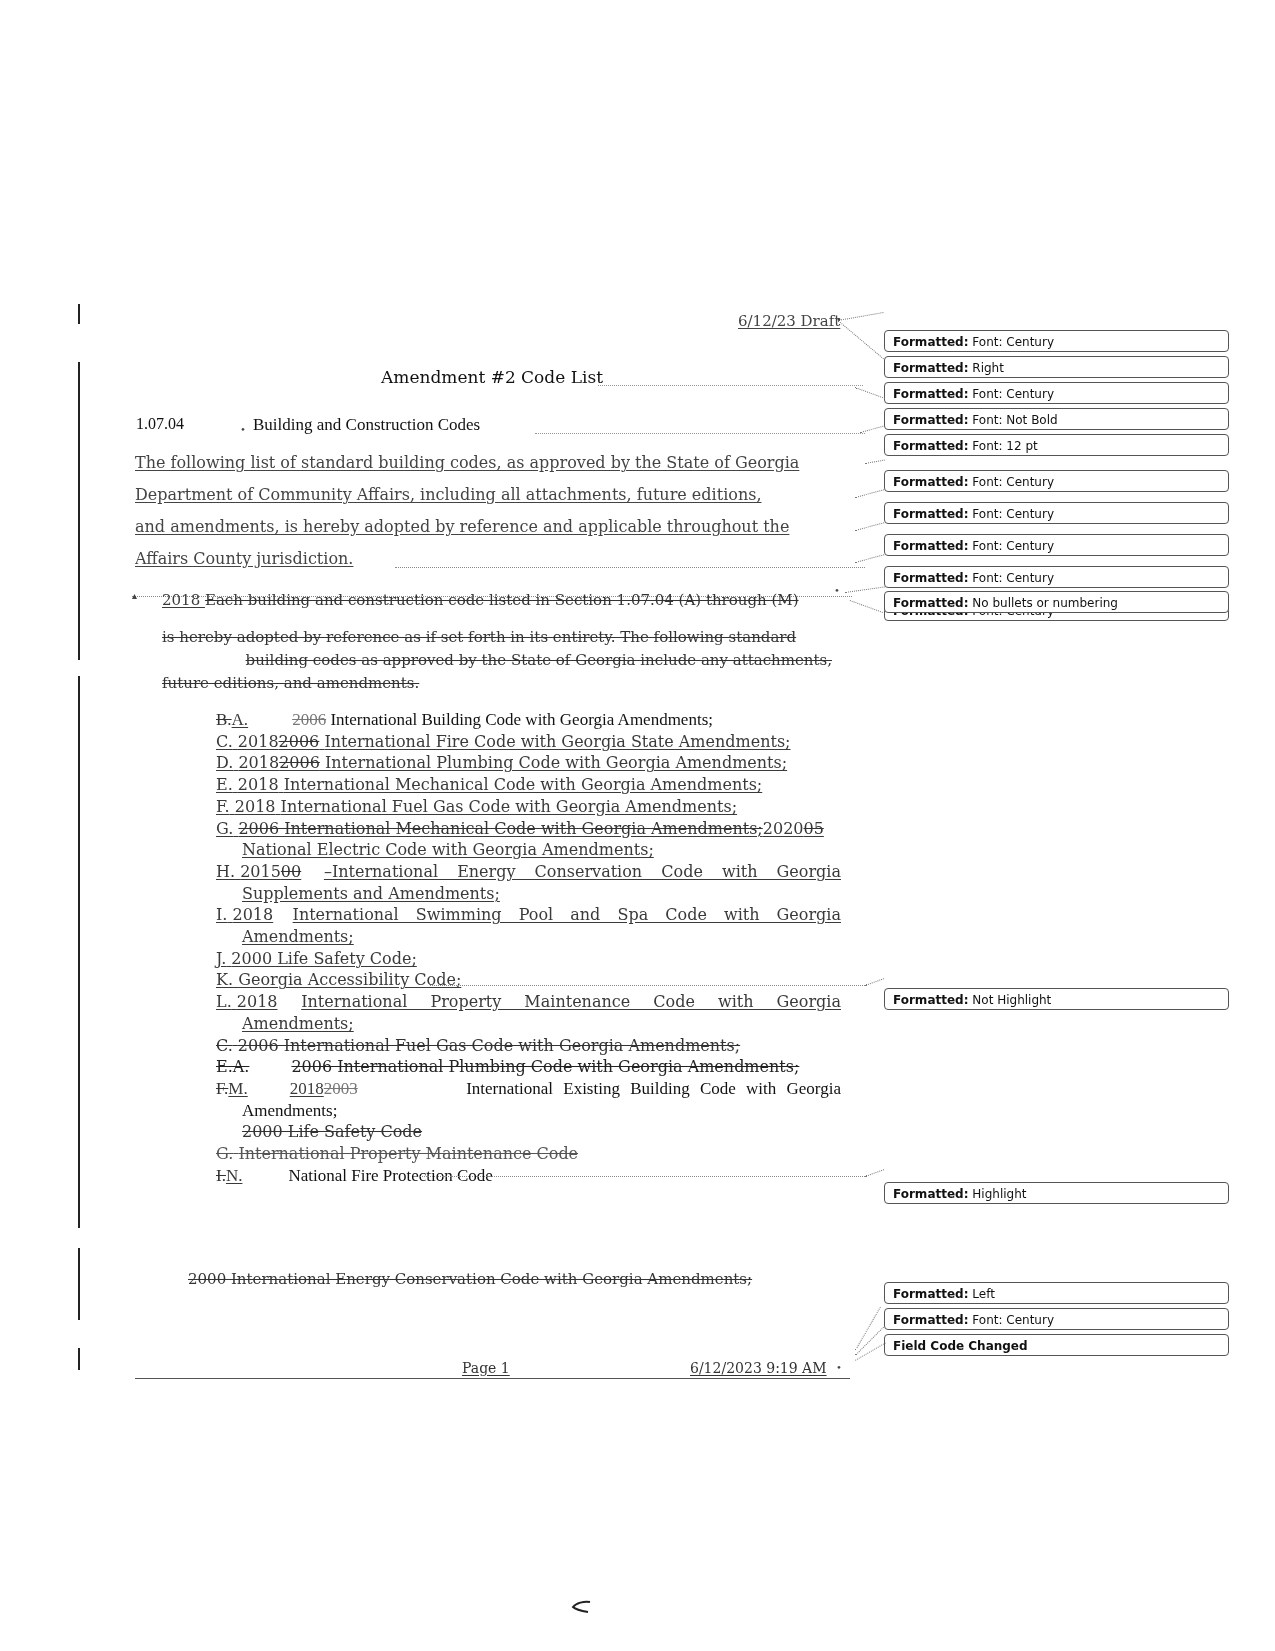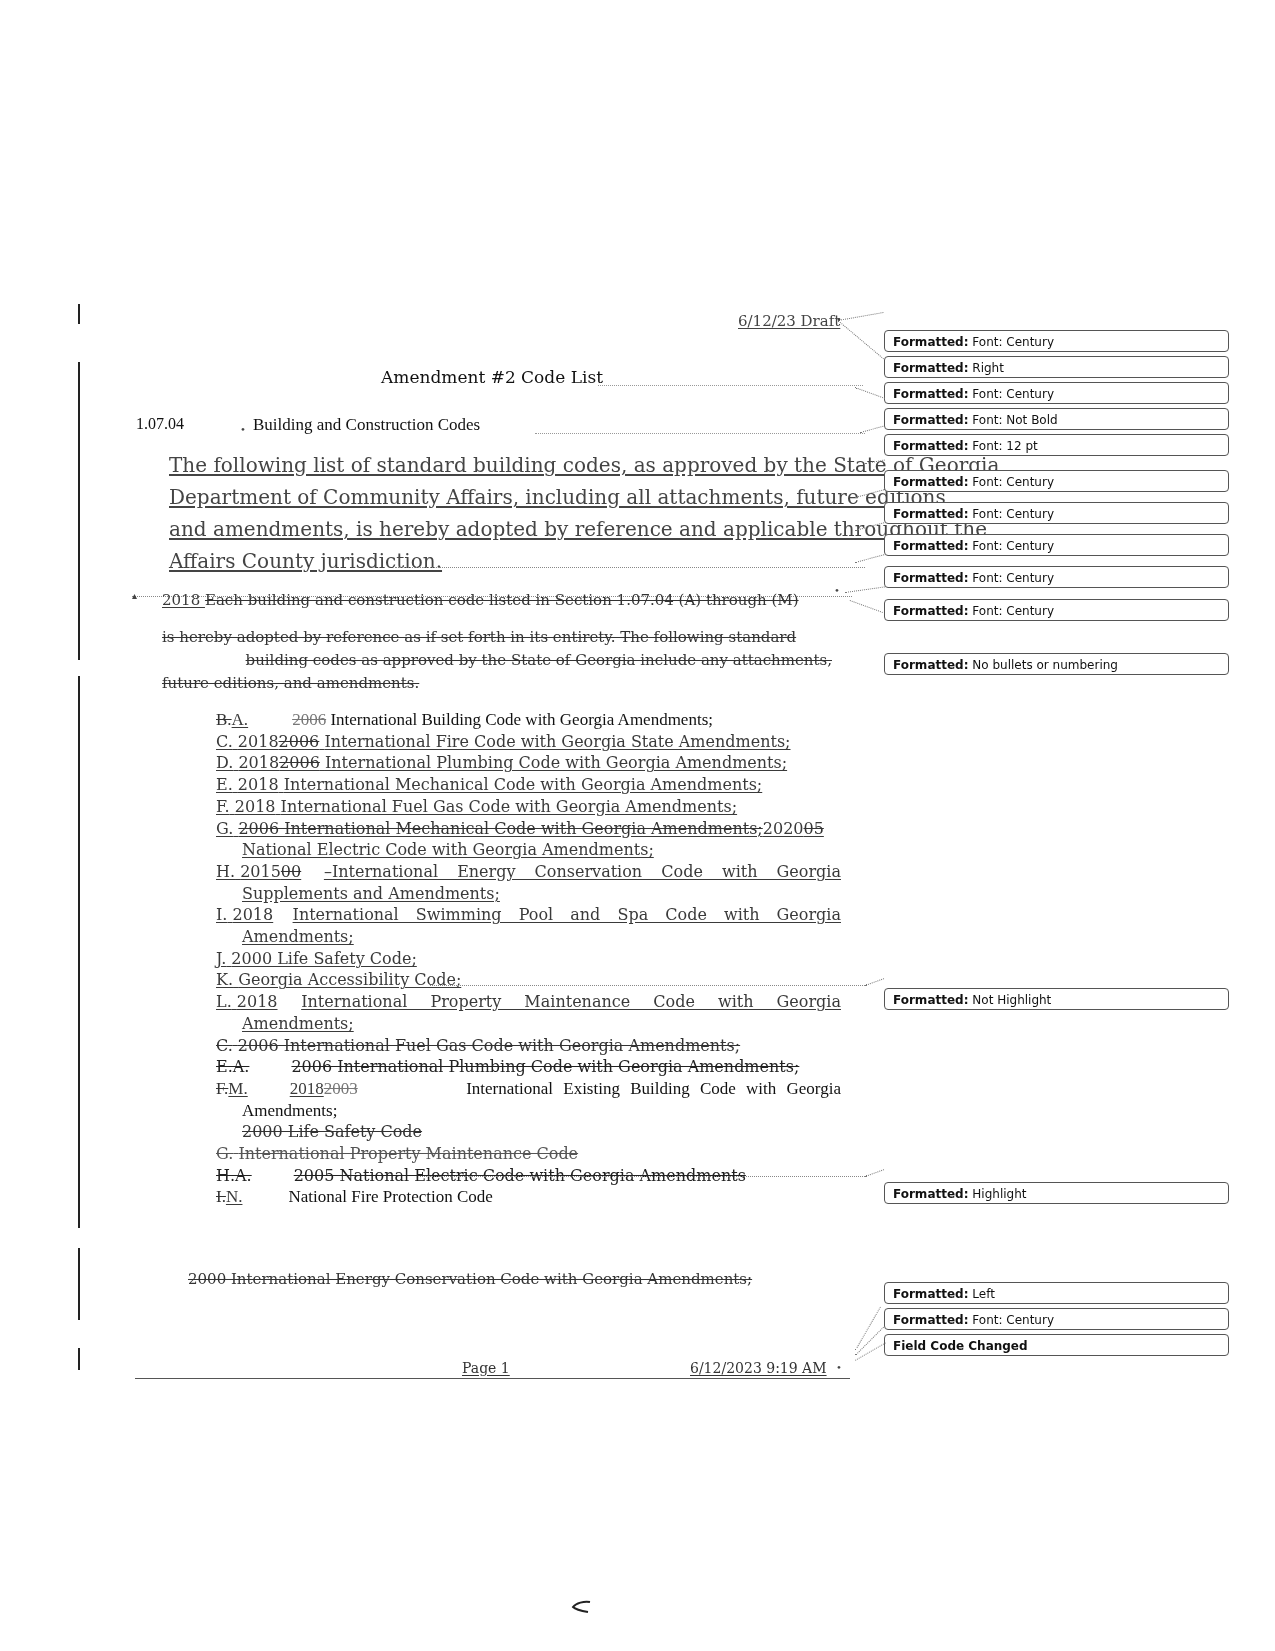--- a/index.html
+++ b/index.html
@@ -11,21 +11,21 @@
   .del { text-decoration: line-through; color: #333; }
   .dotline { border-bottom: 1px dotted #888; }
 
   .draft-label { left: 738px; top: 312px; font-size: 15px; color: #444; }
   .title { left: 381px; top: 367px; font-size: 17px; color: #111; }
   .title-lead { left: 598px; top: 385px; width: 265px; border-bottom: 1px dotted #999; }
   .section-num { left: 136px; top: 415px; font-size: 16px; font-family: "Liberation Serif", serif; color: #111; }
   .section-title { left: 253px; top: 415px; font-size: 17px; font-family: "Liberation Serif", serif; color: #111; }
   .section-lead { left: 535px; top: 433px; width: 330px; border-bottom: 1px dotted #999; }
 
-  .para-line { left: 135px; font-size: 20px; color: #444; white-space: nowrap; margin-left: 34px; }
+  .para-line { left: 135px; font-size: 16px; color: #444; white-space: nowrap; }
   .para-line .ins { color: #444; }
 
   .old-para { left: 162px; font-size: 15px; color: #333; white-space: nowrap; }
 
   .list { left: 216px; width: 625px; font-size: 16px; line-height: 21.7px; }
   .list-row { white-space: nowrap; }
   .list-row.justify { display: flex; justify-content: space-between; }
   .list-row.cont { padding-left: 26px; }
   .list-row.bold-text { font-family: "Liberation Serif", serif; font-size: 17px; color: #111; }
 
@@ -150,23 +150,20 @@
   </div>
   <div class="list-row cont bold-text">
     <span>Amendments;</span>
   </div>
   <div class="list-row del">
     <span style="display:inline-block;width:26px;"></span><span>2000 Life Safety Code</span>
   </div>
   <div class="list-row del" style="color:#555;">
     <span>G.</span>&nbsp;<span>International Property Maintenance Code</span>
   </div>
-  <div class="list-row del" style="color:#222;">
-    <span>H.A.</span><span style="display:inline-block;width:42px;"></span><span>2005 National Electric Code with Georgia Amendments</span>
-  </div>
   <div class="list-row bold-text">
     <span class="del">I.</span><span class="ins">N.</span><span class="ins" style="display:inline-block;width:46px;"></span><span>National Fire Protection Code</span>
   </div>
 </div>
 <div class="abs dotline" style="left:430px;top:985px;width:435px;"></div>
 <div class="abs dotline" style="left:420px;top:1176px;width:445px;"></div>
 
 <div class="abs last-del del">2000 International Energy Conservation Code with Georgia Amendments;</div>
 
 <div class="abs footer-line"></div>
@@ -176,21 +173,21 @@
 <div class="balloon" style="top:310px;"><b>Formatted:</b> <span>Font: Century</span></div>
 <div class="balloon" style="top:336px;"><b>Formatted:</b> <span>Right</span></div>
 <div class="balloon" style="top:362px;"><b>Formatted:</b> <span>Font: Century</span></div>
 <div class="balloon" style="top:388px;"><b>Formatted:</b> <span>Font: Not Bold</span></div>
 <div class="balloon" style="top:414px;"><b>Formatted:</b> <span>Font: 12 pt</span></div>
 <div class="balloon" style="top:450px;"><b>Formatted:</b> <span>Font: Century</span></div>
 <div class="balloon" style="top:482px;"><b>Formatted:</b> <span>Font: Century</span></div>
 <div class="balloon" style="top:514px;"><b>Formatted:</b> <span>Font: Century</span></div>
 <div class="balloon" style="top:546px;"><b>Formatted:</b> <span>Font: Century</span></div>
 <div class="balloon" style="top:579px;"><b>Formatted:</b> <span>Font: Century</span></div>
-<div class="balloon" style="top:633px;"><b>Formatted:</b> <span>No bullets or numbering</span></div>
+<div class="balloon" style="top:571px;"><b>Formatted:</b> <span>No bullets or numbering</span></div>
 <div class="balloon" style="top:968px;"><b>Formatted:</b> <span>Not Highlight</span></div>
 <div class="balloon" style="top:1162px;"><b>Formatted:</b> <span>Highlight</span></div>
 <div class="balloon" style="top:1262px;"><b>Formatted:</b> <span>Left</span></div>
 <div class="balloon" style="top:1288px;"><b>Formatted:</b> <span>Font: Century</span></div>
 <div class="balloon" style="top:1314px;"><b>Field Code Changed</b> <span></span></div>
 
 <div class="connector" style="left:838px;top:320px;width:46px;transform:rotate(-10deg);"></div>
 <div class="connector" style="left:838px;top:320px;width:60px;transform:rotate(40deg);"></div>
 <div class="connector" style="left:855px;top:387px;width:32px;transform:rotate(20deg);"></div>
 <div class="connector" style="left:860px;top:432px;width:24px;transform:rotate(-15deg);"></div>

